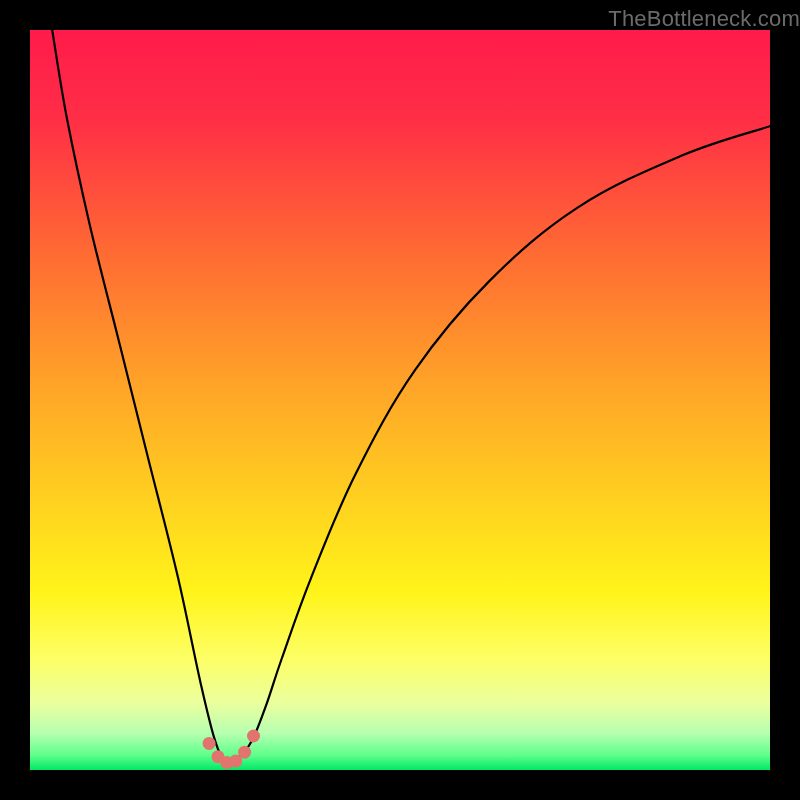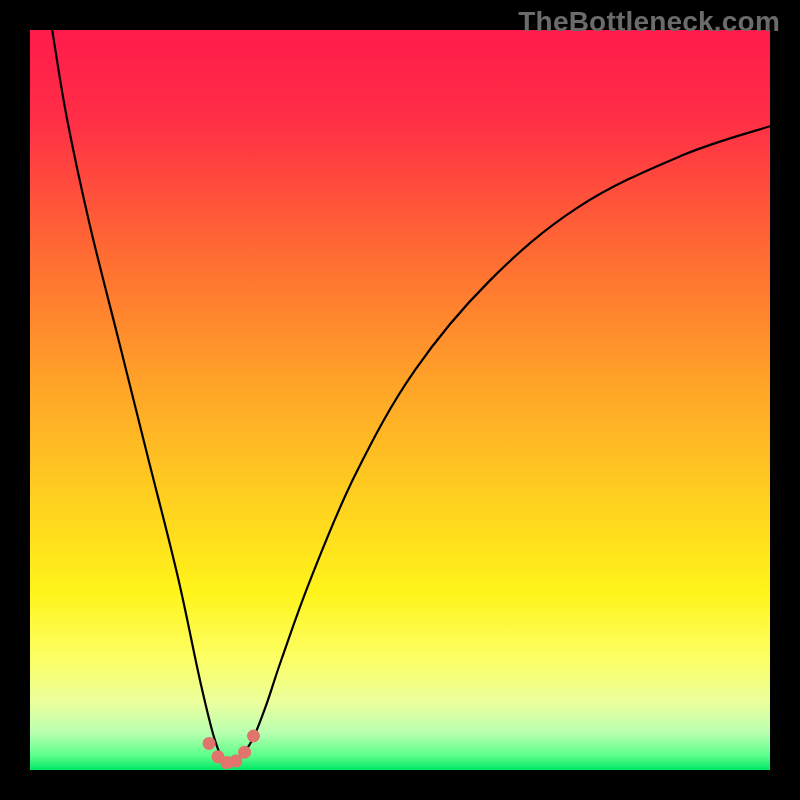--- a/index.html
+++ b/index.html
@@ -23,24 +23,24 @@
   .gradient {
     position: absolute;
     left: 0;
     top: 0;
     width: 100%;
     height: 100%;
   }
   .watermark {
     position: absolute;
     top: 6px;
-    right: 20px;
-    font-size: 28px;
+    right: 0;
+    font-size: 22px;
     color: #6b6b6b;
-    font-weight: 700;
+    font-weight: 400;
     letter-spacing: 0.2px;
   }
   svg.curve {
     position: absolute;
     left: 0;
     top: 0;
     width: 100%;
     height: 100%;
   }
 </style>

